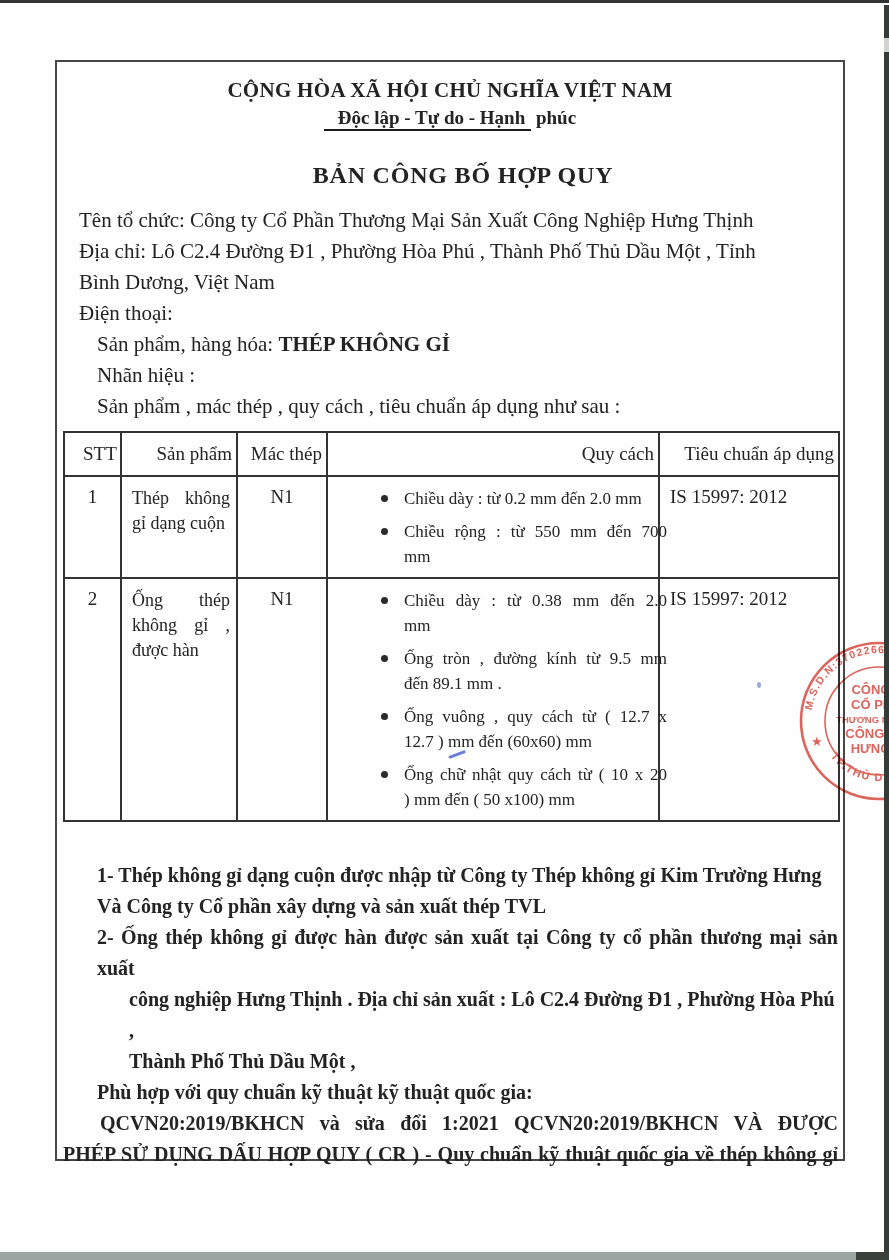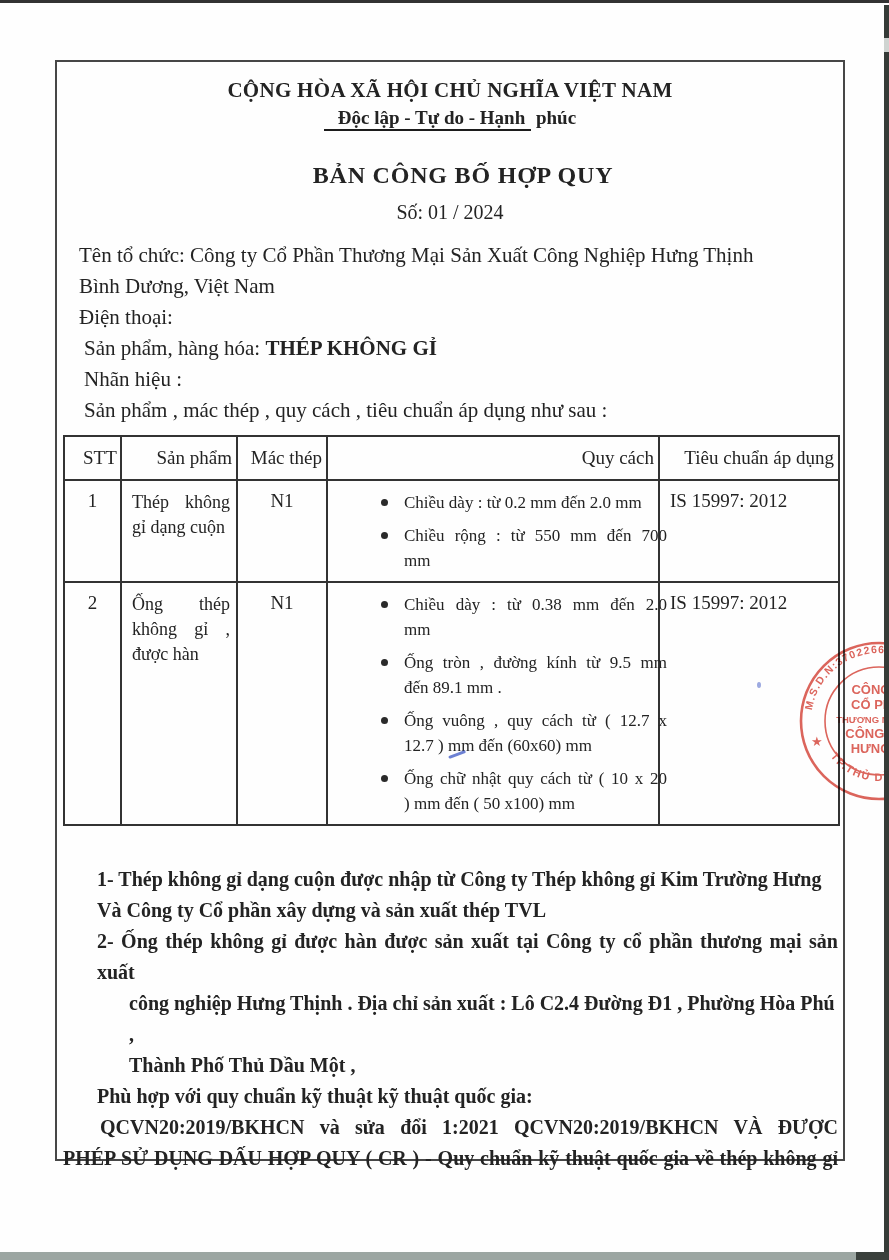--- a/index.html
+++ b/index.html
@@ -22,21 +22,21 @@
   }
 
   .h-national{margin-top:16px;text-align:center;font-weight:bold;font-size:21px;line-height:24px;letter-spacing:.3px;}
   .h-motto{margin-top:3px;text-align:center;font-weight:bold;font-size:19px;line-height:25px;}
   .h-motto .ul{border-bottom:2.5px solid #1c1c1c;padding:0 6px 1px 14px;}
   .h-title{margin-top:30px;text-align:center;font-weight:bold;font-size:24px;line-height:30px;letter-spacing:.8px;padding-left:26px;}
   .h-number{margin-top:9px;text-align:center;font-size:20px;line-height:26px;}
 
   .info{margin-top:15px;font-size:21px;line-height:31px;}
   .info .ln{margin-left:22px;margin-right:26px;}
-  .info .ln.sub{margin-left:27px;}
+  .info .ln.sub{margin-left:40px;}
   .bold{font-weight:bold;}
 
   table.spec{
     margin:9px 0 0 6px;border-collapse:collapse;table-layout:fixed;width:775px;
     font-size:19px;
   }
   table.spec th,table.spec td{border:2px solid #333;}
   col.c1{width:57px;}col.c2{width:116px;}col.c3{width:90px;}col.c4{width:332px;}col.c5{width:180px;}
   tr.head{height:44px;}
   th{font-weight:normal;text-align:right;padding:4px 4px 4px 12px;vertical-align:middle;}
@@ -81,24 +81,24 @@
 <div class="edge-right-notch"></div>
 <div class="edge-bottom"></div>
 <div class="edge-bottom-nub"></div>
 
 <div class="frame">
 
   <div class="h-national">CỘNG HÒA XÃ HỘI CHỦ NGHĨA VIỆT NAM</div>
   <div class="h-motto"><span class="ul">Độc lập - Tự do - Hạnh</span><span> phúc</span></div>
 
   <div class="h-title">BẢN CÔNG BỐ HỢP QUY</div>
-  <div class="h-number">Số: 01 / 2024</div>
 
   <div class="info">
     <div class="ln">Tên tổ chức: Công ty Cổ Phần Thương Mại Sản Xuất Công Nghiệp Hưng Thịnh</div>
+    <div class="ln">Địa chỉ: Lô C2.4 Đường Đ1 , Phường Hòa Phú , Thành Phố Thủ Dầu Một , Tỉnh</div>
     <div class="ln">Bình Dương, Việt Nam</div>
     <div class="ln">Điện thoại:</div>
     <div class="ln sub"><span>Sản phẩm, hàng hóa: </span><span class="bold">THÉP KHÔNG GỈ</span></div>
     <div class="ln sub">Nhãn hiệu :</div>
     <div class="ln sub">Sản phẩm , mác thép , quy cách , tiêu chuẩn áp dụng như sau :</div>
   </div>
 
   <table class="spec">
     <colgroup>
         <col class="c1">

